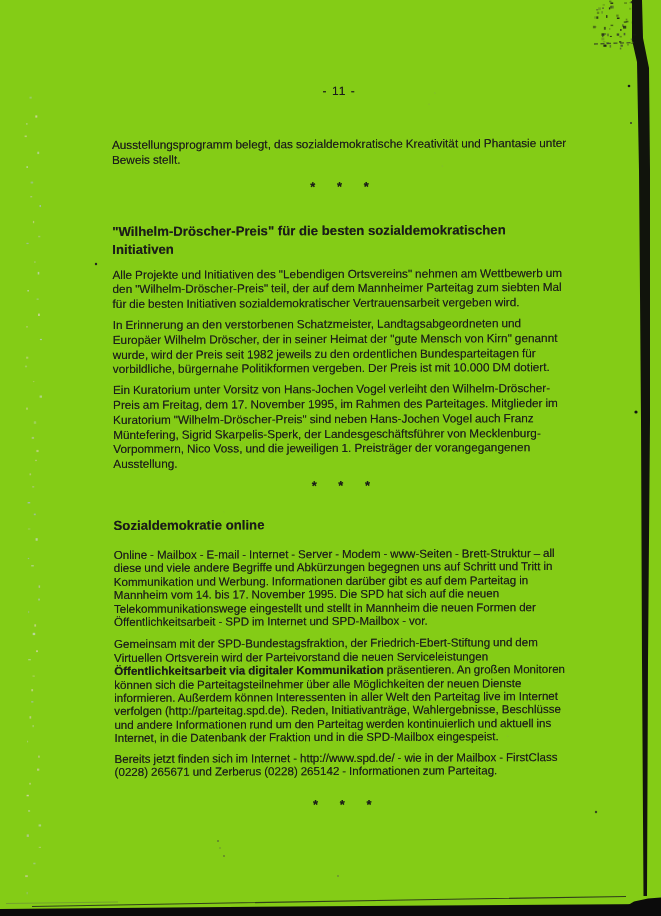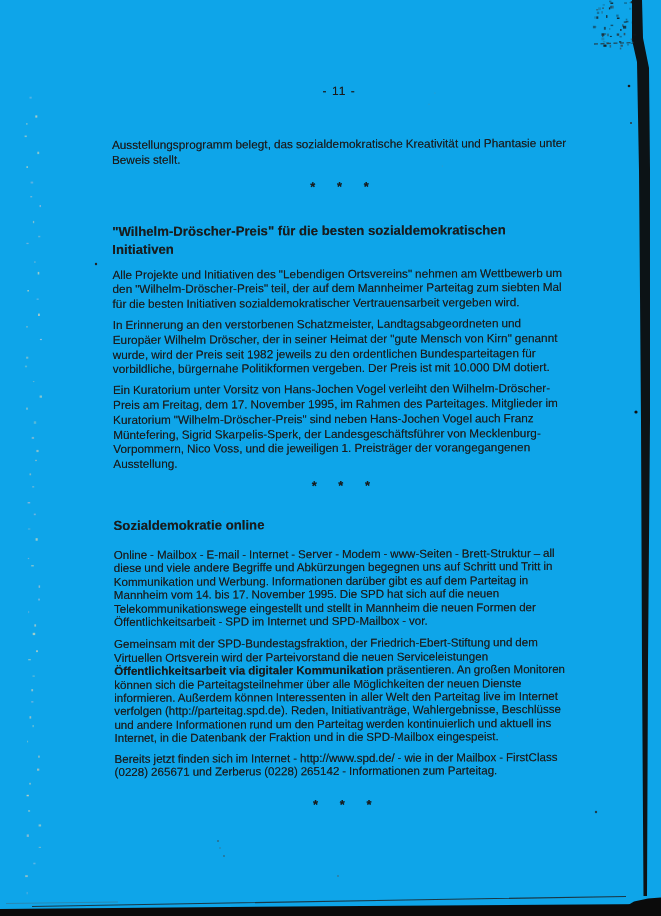--- a/index.html
+++ b/index.html
@@ -2,21 +2,21 @@
 <html><head>
 <meta charset="utf-8">
 <style>
   html,body{margin:0;padding:0;}
   body{
     width:661px;height:916px;overflow:hidden;
     background:#ffffff;
     font-family:"Liberation Sans", sans-serif;
     color:#1b1b1b;
   }
-  .page{position:relative;width:661px;height:916px;background:#0ea5e9;}
+  .page{position:relative;width:661px;height:916px;background:#84cc16;}
   .artifacts{position:absolute;left:0;top:0;pointer-events:none;z-index:3;}
   .content{
     position:absolute;left:113px;top:0;width:455px;padding-top:84px;
     transform:rotate(-0.25deg);transform-origin:50% 50%;
     z-index:2;
   }
   .page-number{
     text-align:center;font-size:12px;line-height:14px;letter-spacing:1px;
     text-shadow:0 0 .4px rgba(20,20,20,.6);
   }

